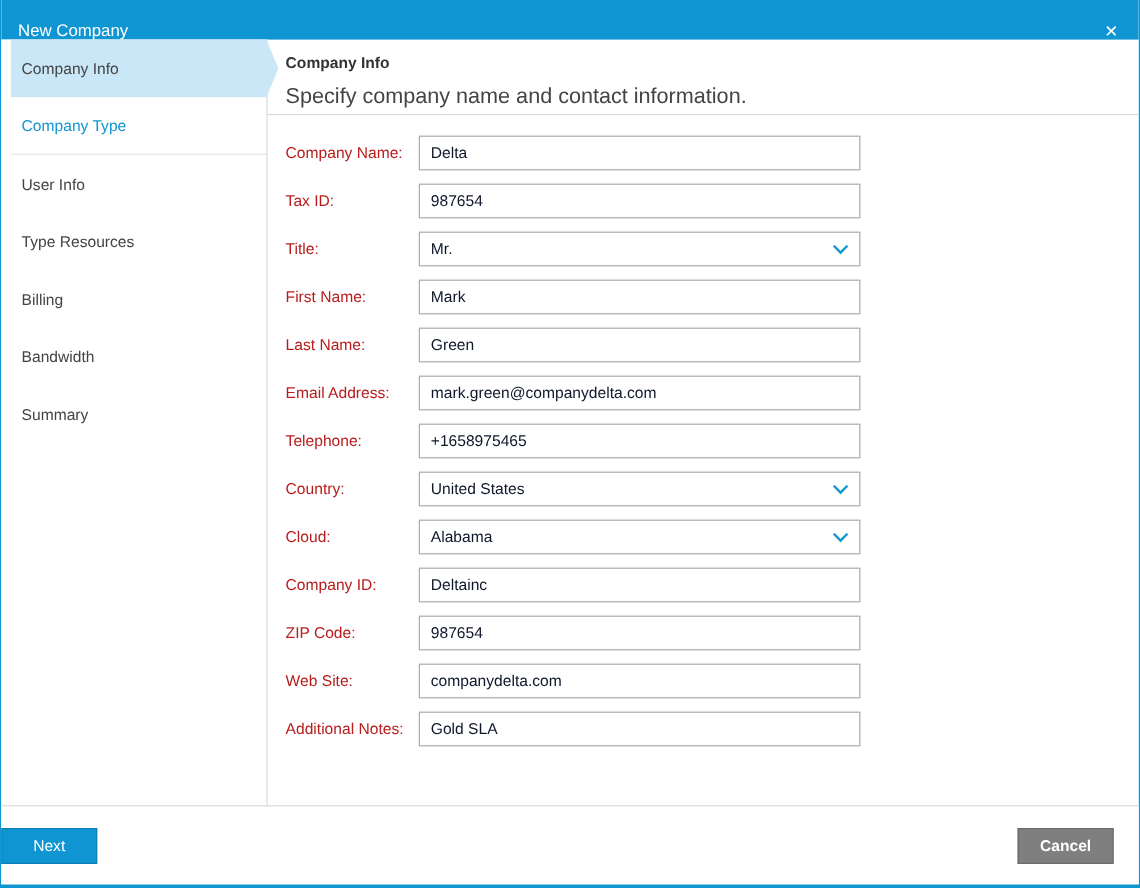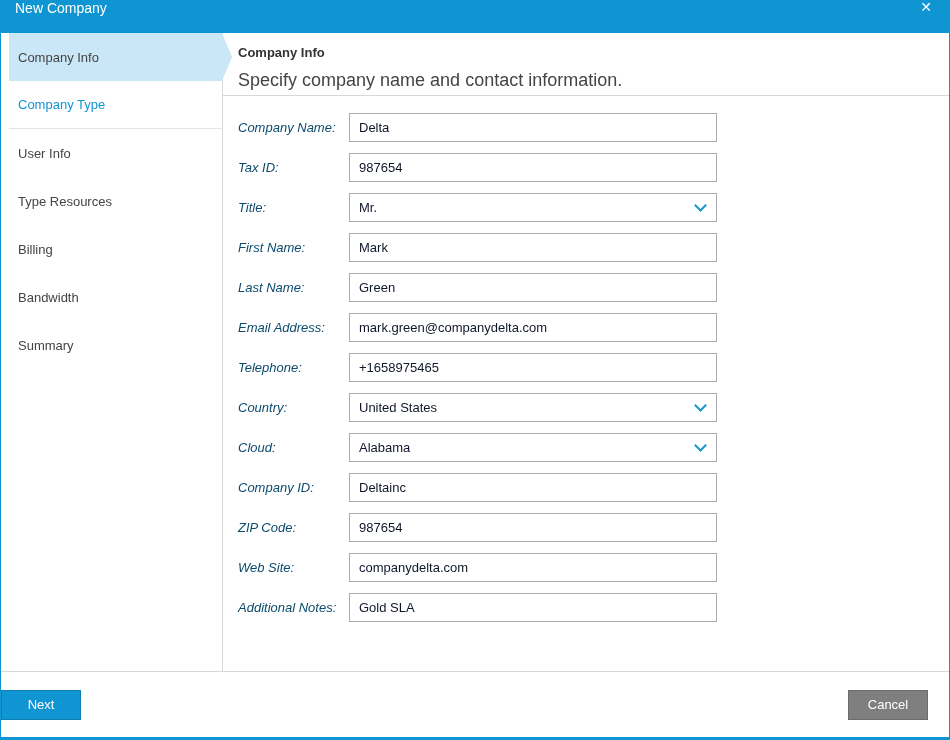--- a/index.html
+++ b/index.html
@@ -13,21 +13,21 @@
     border-right:1px solid #1095d3;
     border-bottom:3px solid #1095d3;
     display:flex; flex-direction:column;
     overflow:hidden;
   }
 
   
   .titlebar {
     height:33px; flex:0 0 33px;
     background:#1095d3; color:#ffffff;
-    display:flex; align-items:flex-start; justify-content:space-between;
+    display:flex; align-items:flex-end; justify-content:space-between;
     padding:0 14px;
   }
   .titlebar .title { font-size:14px; }
   .titlebar .close {
     font-size:14px; line-height:1; cursor:pointer;
     width:18px; text-align:center;
   }
 
   
   .main { flex:1 1 auto; display:flex; min-height:0; }
@@ -59,21 +59,21 @@
 
   .content-header {
     flex:0 0 63px; padding:12px 15px 0 15px;
     border-bottom:1px solid #d9d9d9;
   }
   .content-header .heading { font-size:13px; font-weight:bold; color:#333333; }
   .content-header .subtitle { font-size:18px; color:#444444; margin-top:10px; }
 
   .form { padding:17px 0 0 15px; }
   .form-row { display:flex; align-items:center; height:29px; margin-bottom:11px; }
-  .form-label { width:111px; flex:0 0 111px; font-size:13px; color:#0c4a6e;font-style:italic; }
+  .form-label { width:111px; flex:0 0 111px; font-size:13px; color:#b91c1c; }
   .text-input, .select-input {
     width:368px; height:29px;
     border:1px solid #ababab; background:#ffffff;
     font-size:13px; color:#0f172a;
     padding:0 9px;
     font-family:"Liberation Sans","DejaVu Sans",sans-serif;
   }
   .select-input {
     display:flex; align-items:center; justify-content:space-between;
     cursor:pointer;
@@ -91,21 +91,21 @@
     border-top:1px solid #d9d9d9;
     display:flex; align-items:center; justify-content:space-between;
     gap:12px; padding-right:21px;
     background:#ffffff;
   }
   .btn {
     width:80px; height:30px; font-size:13px; color:#ffffff;
     cursor:pointer; font-family:"Liberation Sans","DejaVu Sans",sans-serif;
   }
   .btn-next { background:#1095d3; border:1px solid #0d7fb4; }
-  .btn-cancel { background:#7f7f7f; border:1px solid #6b6b6b; }
+  .btn-cancel { background:#7f7f7f; border:1px solid #6b6b6b;font-weight:bold; }
 </style>
 </head>
 <body>
 
 <div class="dialog">
 
   <div class="titlebar">
     <span class="title">New Company</span>
     <span class="close">✕</span>
   </div>

